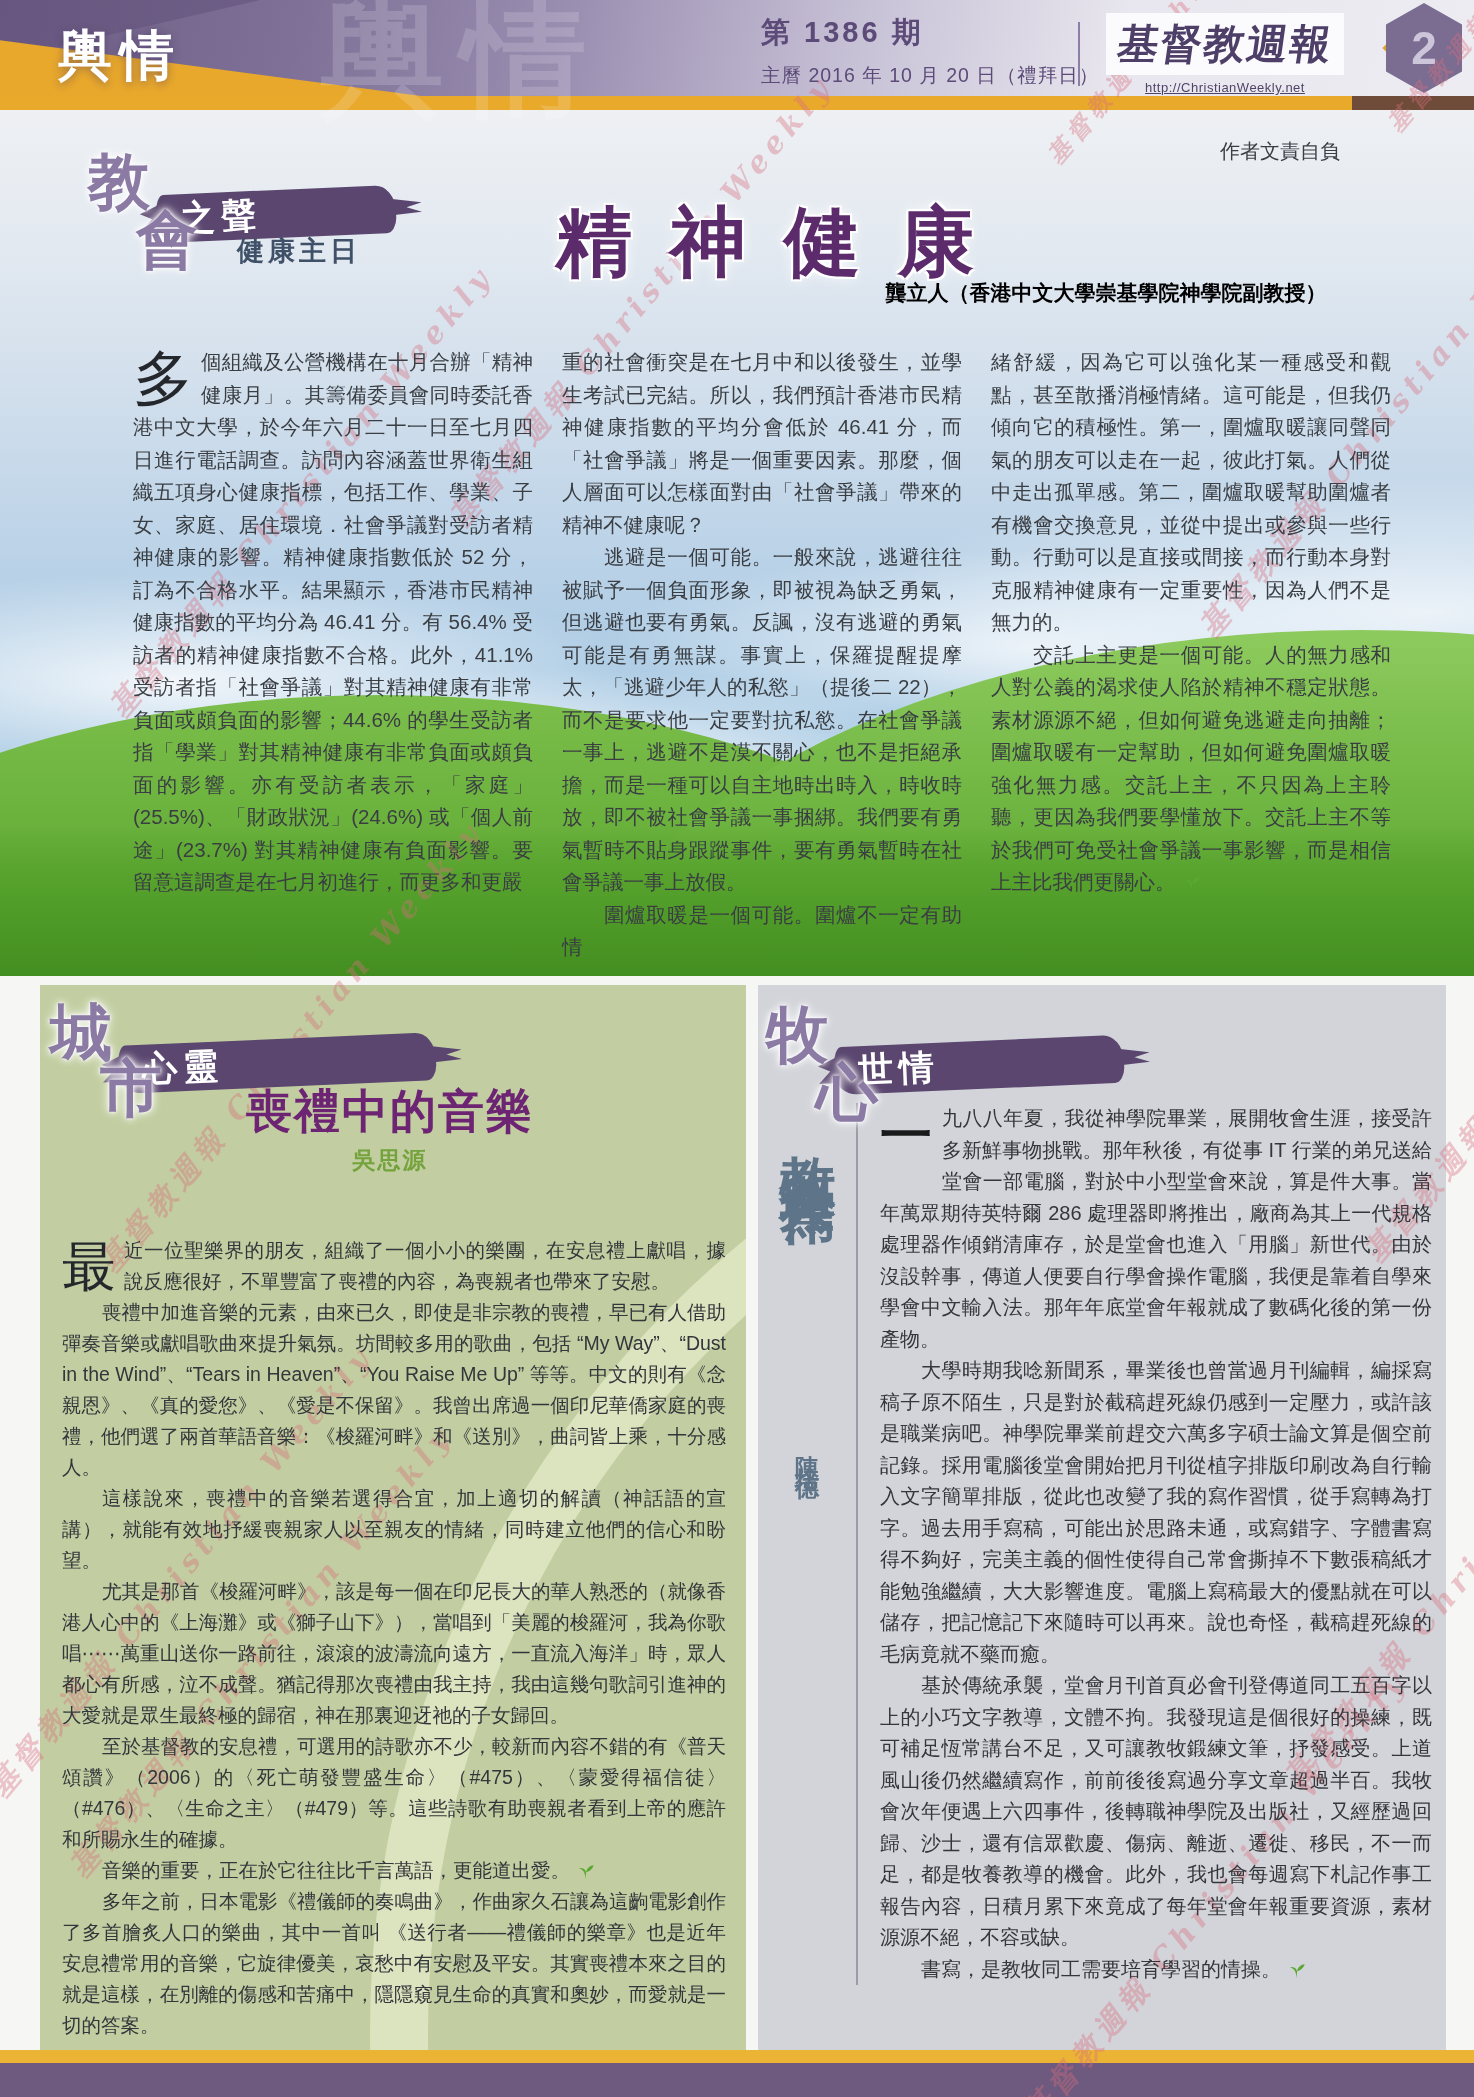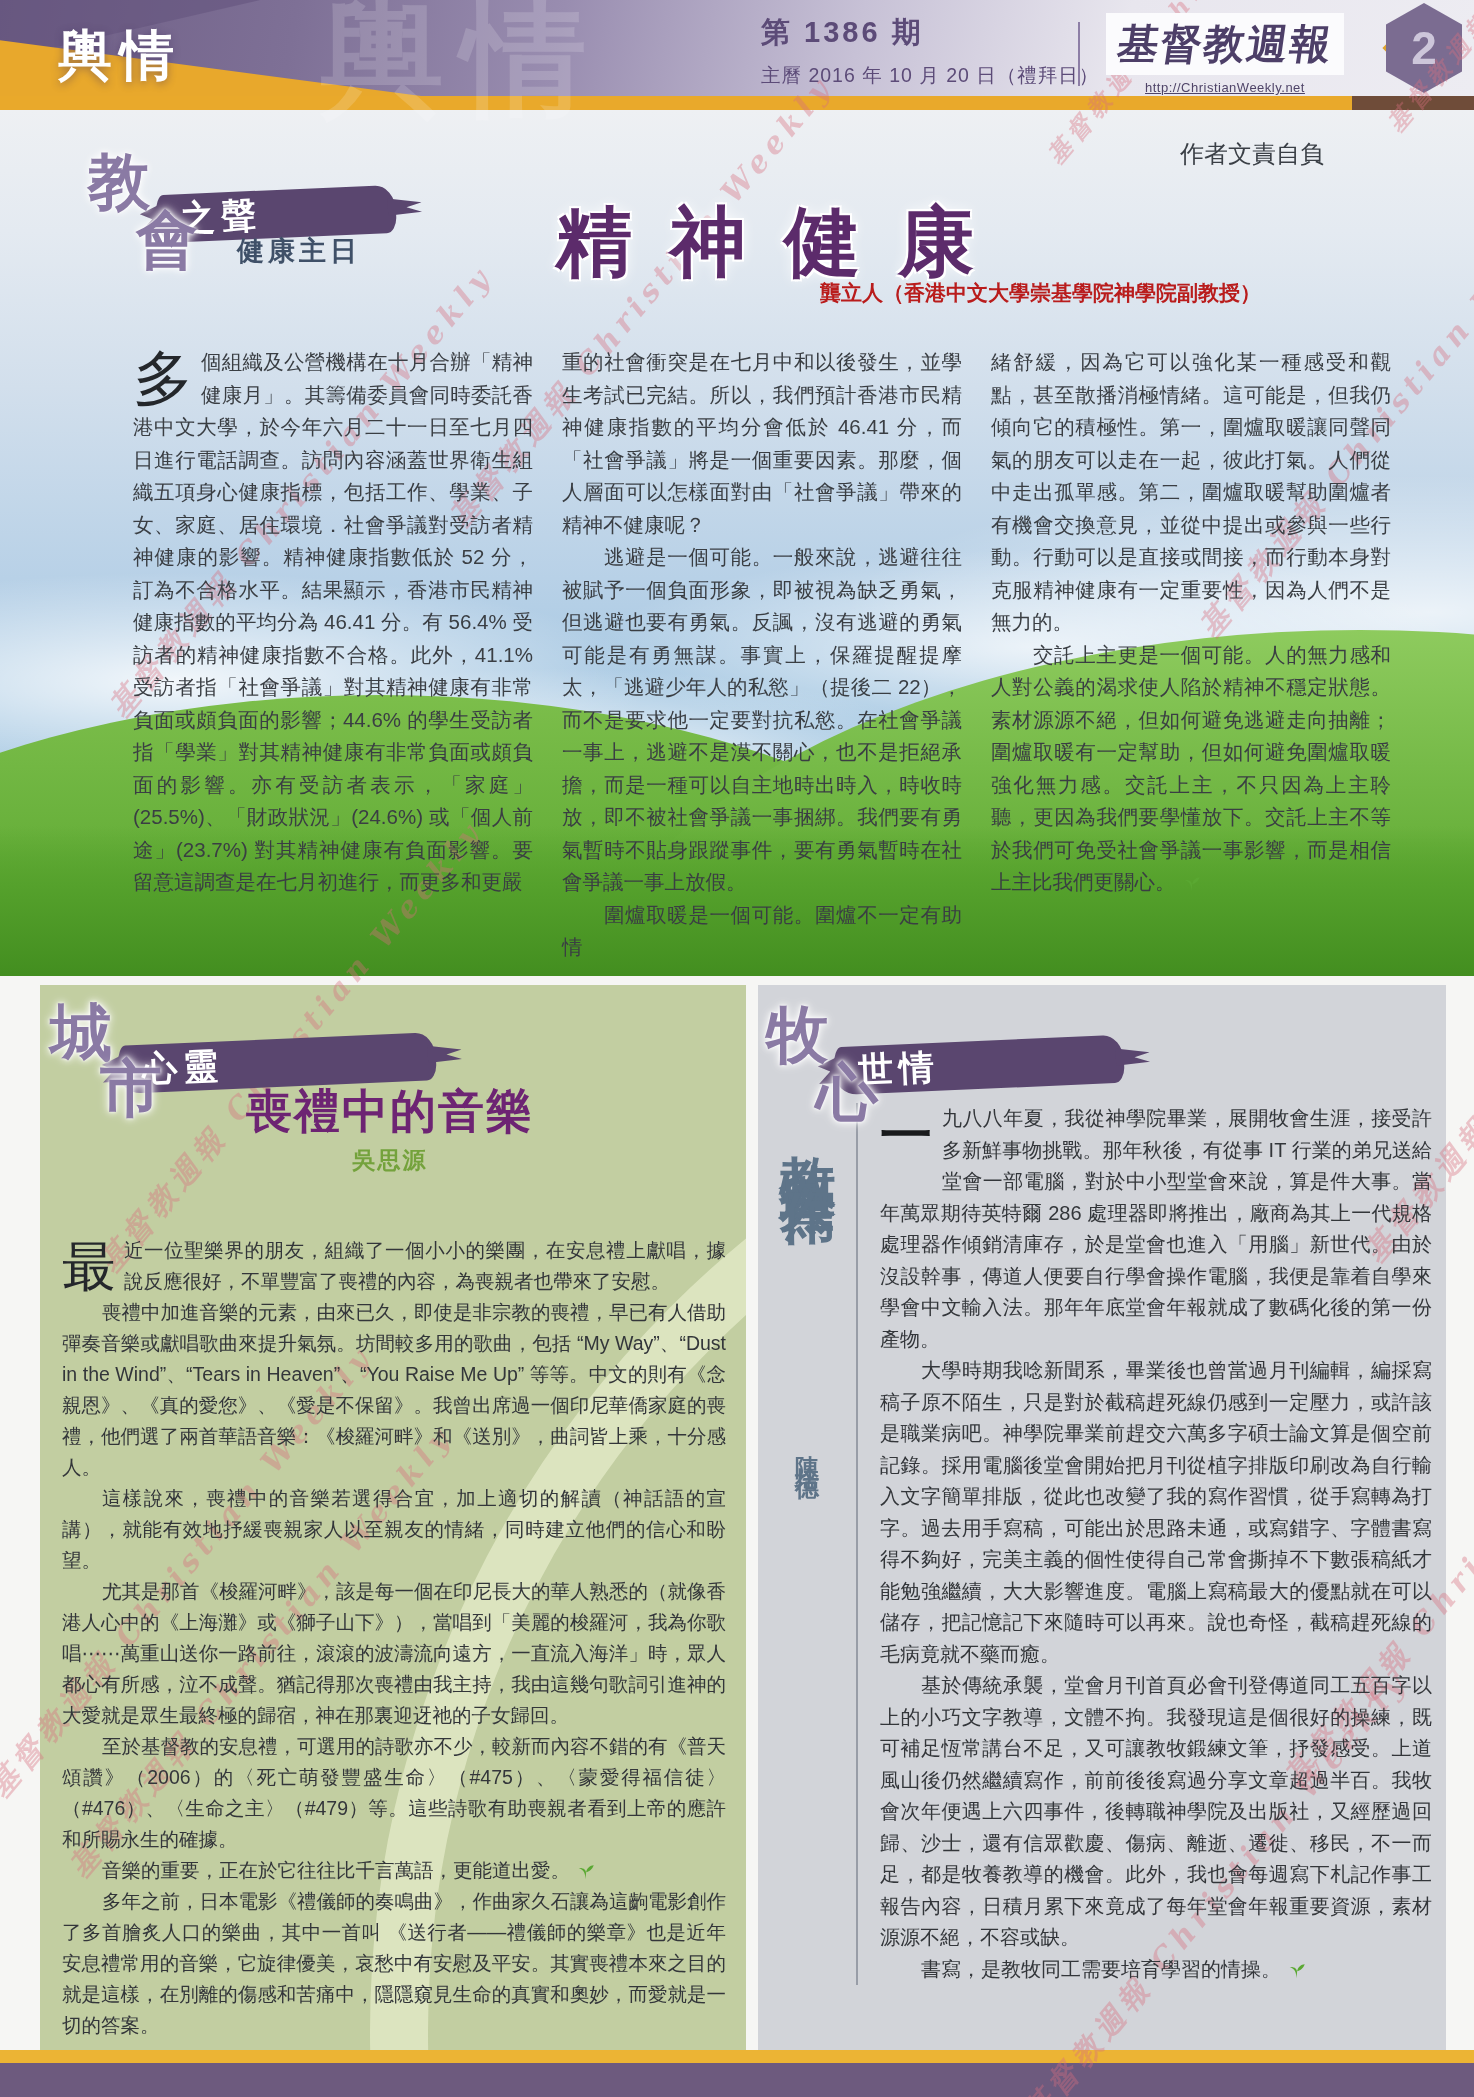--- a/index.html
+++ b/index.html
@@ -52,42 +52,42 @@
       radial-gradient(55% 22% at 97% 58%, rgba(255,255,255,.75), rgba(255,255,255,0) 72%),
       linear-gradient(180deg,#eef0f3 0%,#e4eaf1 14%,#d2dfec 32%,#b8d1e7 54%,#a4c7e2 70%,#a0c2dd 100%);
   }
   .hill-left { position:absolute; left:-320px; top:585px; width:1400px; height:720px; border-radius:50%;
     background:linear-gradient(180deg,#7cbe4b 0%,#58a52e 36%,#478f22 70%); }
   .hill-right { position:absolute; left:560px; top:520px; width:1600px; height:860px; border-radius:50%;
     background:linear-gradient(180deg,#8ecb5e 0%,#5ba72f 34%,#47921f 70%); }
   .grass-base { position:absolute; left:0; bottom:-20px; width:100%; height:170px;
     background:linear-gradient(180deg,rgba(106,178,58,0) 0%,#55a12c 35%,#3f8a1d 100%); }
 
-  .disclaimer { position:absolute; left:1180px; top:138px; width:200px; text-align:left;
-    font-size:24px; color:#3a3f46; z-index:3;font-family:Liberation Mono, monospace; }
+  .disclaimer { position:absolute; left:1180px; top:138px; width:200px; text-align:center;
+    font-size:20px; color:#3a3f46; z-index:3;font-family:Liberation Mono, monospace; }
 
   
   .kick-char { position:absolute; font-family:"DejaVu Serif", serif; font-weight:bold;
     color:#8a7aa4; text-shadow:0 0 3px #fff,0 0 7px rgba(255,255,255,.95),0 0 12px rgba(255,255,255,.8); z-index:4; }
   .brush { position:absolute; background:#5a466f; transform:rotate(-2.5deg);
     border-radius:8px 20px 10px 22px / 20px 26px 16px 22px; z-index:3;
     display:flex; align-items:center; }
   .brush::before { content:""; position:absolute; right:-26px; top:28%; width:34px; height:36%;
     background:#5a466f; clip-path:polygon(0 0,100% 30%,55% 55%,100% 85%,0 100%); }
   .brush::after { content:""; position:absolute; left:-16px; top:18%; width:22px; height:58%;
     background:#5a466f; clip-path:polygon(100% 0,0 35%,55% 55%,0 100%,100% 100%); }
   .brush-label { color:#ffffff; font-weight:bold; font-size:35px; letter-spacing:6px; padding-left:24px; position:relative; z-index:2; }
 
   .topic-label { position:absolute; left:237px; top:233px; font-size:27px; font-weight:bold;
     color:#3f5068; letter-spacing:4px; z-index:4; }
   .main-title { position:absolute; left:556px; top:192px; font-family:"DejaVu Serif", serif;
     font-size:76px; font-weight:bold; color:#5c2b6b; letter-spacing:38px; white-space:nowrap;
     text-shadow:-2px -2px 0 #fff,2px -2px 0 #fff,-2px 2px 0 #fff,2px 2px 0 #fff,0 0 14px #fff; z-index:4; }
-  .author-line { position:absolute; left:820px; top:279px; width:572px; text-align:left;
-    font-size:21px; font-weight:bold; color:#b91c1c; z-index:4; }
+  .author-line { position:absolute; left:820px; top:279px; width:572px; text-align:center;
+    font-size:21px; font-weight:bold; color:#000000; z-index:4; }
 
   
   .article-cols { position:absolute; left:133px; top:346px; width:1258px; display:flex; gap:29px; z-index:4; }
   .col { width:400px; font-size:20.5px; line-height:32.5px; color:#3a3e43; text-align:justify; }
   .col p { margin:0; }
   .col p.indent { text-indent:2.05em; }
   .dc { float:left; font-size:60px; line-height:60px; margin:3px 8px 0 0; color:#24272b; font-weight:500; }
 
   
   .panel { position:absolute; top:985px; height:1068px; overflow:hidden; }

